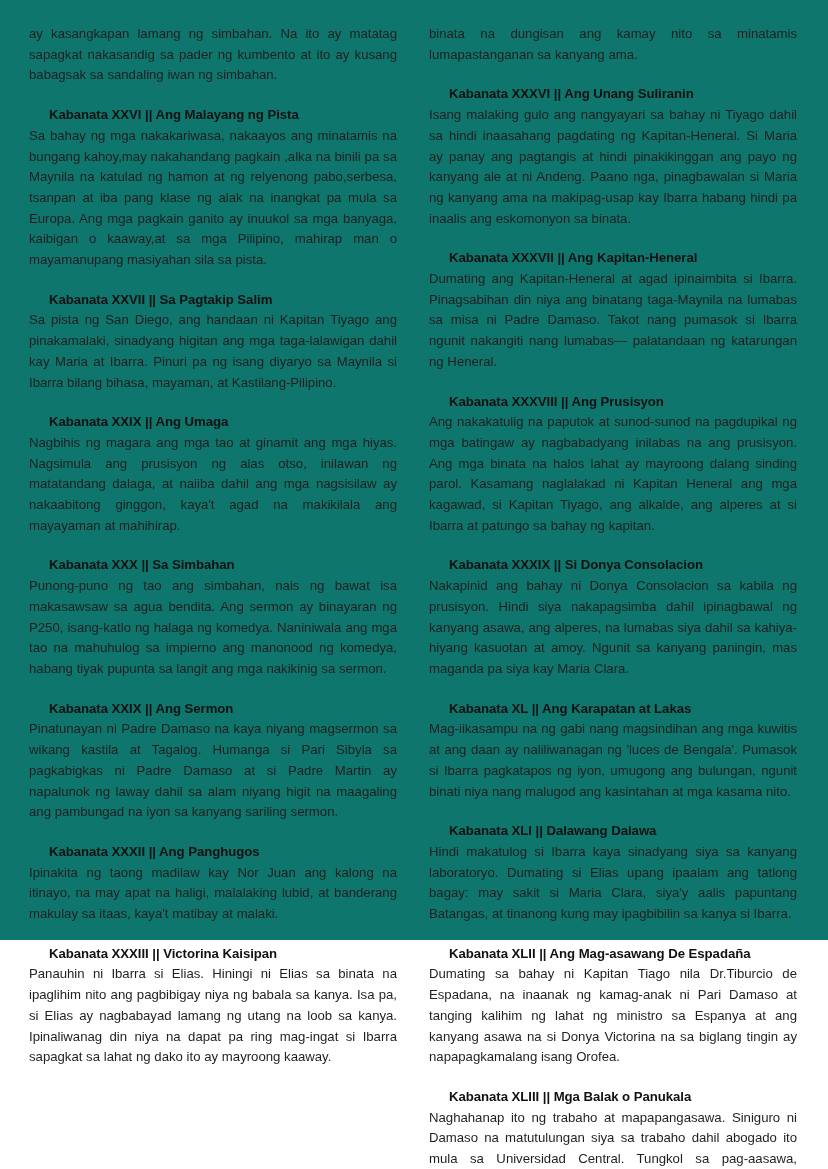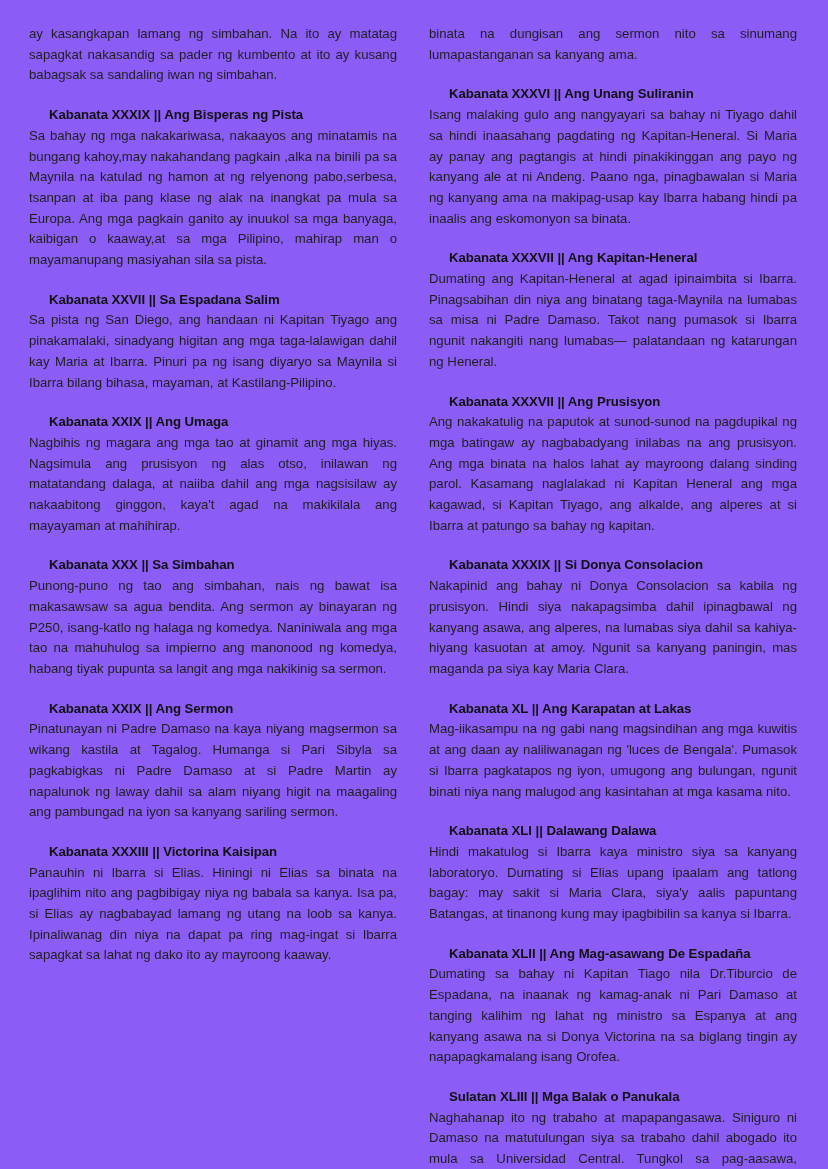--- a/index.html
+++ b/index.html
@@ -11,24 +11,24 @@
   body {
     width: 828px;
     height: 1169px;
     font-family: "Liberation Sans", "DejaVu Sans", sans-serif;
     color: #1b1b1b;
     overflow: hidden;
   }
   .page {
     position: relative;
     width: 828px;
-    height: 1169px;
+    height: 940px;
     box-sizing: border-box;
     padding: 24px 31px 0 29px;
-    background: #8b5cf6;
+    background: #0f766e;
   }
   .columns {
     display: flex;
     flex-direction: row;
     align-items: flex-start;
     justify-content: space-between;
     width: 100%;
     height: 1120px;
   }
   .column {
@@ -77,26 +77,26 @@
 
 <div class="page">
   <div class="columns">
 
     <div class="column">
       <div class="chapter continuation">
         <p class="chapter-body">ay kasangkapan lamang ng simbahan. Na ito ay matatag sapagkat nakasandig sa pader ng kumbento at ito ay kusang babagsak sa sandaling iwan ng simbahan.</p>
       </div>
 
       <div class="chapter">
-        <p class="chapter-heading">Kabanata XXXIX || Ang Bisperas ng Pista</p>
+        <p class="chapter-heading">Kabanata XXVI || Ang Malayang ng Pista</p>
         <p class="chapter-body">Sa bahay ng mga nakakariwasa, nakaayos ang minatamis na bungang kahoy,may nakahandang pagkain ,alka na binili pa sa Maynila na katulad ng hamon at ng relyenong pabo,serbesa, tsanpan at iba pang klase ng alak na inangkat pa mula sa Europa. Ang mga pagkain ganito ay inuukol sa mga banyaga, kaibigan o kaaway,at sa mga Pilipino, mahirap man o mayamanupang masiyahan sila sa pista.</p>
       </div>
 
       <div class="chapter">
-        <p class="chapter-heading">Kabanata XXVII || Sa Espadana Salim</p>
+        <p class="chapter-heading">Kabanata XXVII || Sa Pagtakip Salim</p>
         <p class="chapter-body">Sa pista ng San Diego, ang handaan ni Kapitan Tiyago ang pinakamalaki, sinadyang higitan ang mga taga-lalawigan dahil kay Maria at Ibarra. Pinuri pa ng isang diyaryo sa Maynila si Ibarra bilang bihasa, mayaman, at Kastilang-Pilipino.</p>
       </div>
 
       <div class="chapter">
       </div>
 
       <div class="chapter">
         <p class="chapter-heading">Kabanata XXIX || Ang Umaga</p>
         <p class="chapter-body">Nagbihis ng magara ang mga tao at ginamit ang mga hiyas. Nagsimula ang prusisyon ng alas otso, inilawan ng matatandang dalaga, at naiiba dahil ang mga nagsisilaw ay nakaabitong ginggon, kaya't agad na makikilala ang mayayaman at mahihirap.</p>
       </div>
@@ -104,69 +104,73 @@
       <div class="chapter">
         <p class="chapter-heading">Kabanata XXX || Sa Simbahan</p>
         <p class="chapter-body">Punong-puno ng tao ang simbahan, nais ng bawat isa makasawsaw sa agua bendita. Ang sermon ay binayaran ng P250, isang-katlo ng halaga ng komedya. Naniniwala ang mga tao na mahuhulog sa impierno ang manonood ng komedya, habang tiyak pupunta sa langit ang mga nakikinig sa sermon.</p>
       </div>
 
       <div class="chapter">
         <p class="chapter-heading">Kabanata XXIX || Ang Sermon</p>
         <p class="chapter-body">Pinatunayan ni Padre Damaso na kaya niyang magsermon sa wikang kastila at Tagalog. Humanga si Pari Sibyla sa pagkabigkas ni Padre Damaso at si Padre Martin ay napalunok ng laway dahil sa alam niyang higit na maagaling ang pambungad na iyon sa kanyang sariling sermon.</p>
       </div>
 
+      <div class="chapter">
+        <p class="chapter-heading">Kabanata XXXII || Ang Panghugos</p>
+        <p class="chapter-body">Ipinakita ng taong madilaw kay Nor Juan ang kalong na itinayo, na may apat na haligi, malalaking lubid, at banderang makulay sa itaas, kaya't matibay at malaki.</p>
+      </div>
 
       <div class="chapter">
         <p class="chapter-heading">Kabanata XXXIII || Victorina Kaisipan</p>
         <p class="chapter-body">Panauhin ni Ibarra si Elias. Hiningi ni Elias sa binata na ipaglihim nito ang pagbibigay niya ng babala sa kanya. Isa pa, si Elias ay nagbabayad lamang ng utang na loob sa kanya. Ipinaliwanag din niya na dapat pa ring mag-ingat si Ibarra sapagkat sa lahat ng dako ito ay mayroong kaaway.</p>
       </div>
 
     </div>
 
     <div class="column">
       <div class="chapter continuation">
-        <p class="chapter-body">binata na dungisan ang sermon nito sa sinumang lumapastanganan sa kanyang ama.</p>
+        <p class="chapter-body">binata na dungisan ang kamay nito sa minatamis lumapastanganan sa kanyang ama.</p>
       </div>
 
       <div class="chapter">
         <p class="chapter-heading">Kabanata XXXVI || Ang Unang Suliranin</p>
         <p class="chapter-body">Isang malaking gulo ang nangyayari sa bahay ni Tiyago dahil sa hindi inaasahang pagdating ng Kapitan-Heneral. Si Maria ay panay ang pagtangis at hindi pinakikinggan ang payo ng kanyang ale at ni Andeng. Paano nga, pinagbawalan si Maria ng kanyang ama na makipag-usap kay Ibarra habang hindi pa inaalis ang eskomonyon sa binata.</p>
       </div>
 
       <div class="chapter">
         <p class="chapter-heading">Kabanata XXXVII || Ang Kapitan-Heneral</p>
         <p class="chapter-body">Dumating ang Kapitan-Heneral at agad ipinaimbita si Ibarra. Pinagsabihan din niya ang binatang taga-Maynila na lumabas sa misa ni Padre Damaso. Takot nang pumasok si Ibarra ngunit nakangiti nang lumabas— palatandaan ng katarungan ng Heneral.</p>
       </div>
 
       <div class="chapter">
-        <p class="chapter-heading">Kabanata XXXVII || Ang Prusisyon</p>
+        <p class="chapter-heading">Kabanata XXXVIII || Ang Prusisyon</p>
         <p class="chapter-body">Ang nakakatulig na paputok at sunod-sunod na pagdupikal ng mga batingaw ay nagbabadyang inilabas na ang prusisyon. Ang mga binata na halos lahat ay mayroong dalang sinding parol. Kasamang naglalakad ni Kapitan Heneral ang mga kagawad, si Kapitan Tiyago, ang alkalde, ang alperes at si Ibarra at patungo sa bahay ng kapitan.</p>
       </div>
 
       <div class="chapter">
         <p class="chapter-heading">Kabanata XXXIX || Si Donya Consolacion</p>
         <p class="chapter-body">Nakapinid ang bahay ni Donya Consolacion sa kabila ng prusisyon. Hindi siya nakapagsimba dahil ipinagbawal ng kanyang asawa, ang alperes, na lumabas siya dahil sa kahiya-hiyang kasuotan at amoy. Ngunit sa kanyang paningin, mas maganda pa siya kay Maria Clara.</p>
       </div>
 
       <div class="chapter">
         <p class="chapter-heading">Kabanata XL || Ang Karapatan at Lakas</p>
         <p class="chapter-body">Mag-iikasampu na ng gabi nang magsindihan ang mga kuwitis at ang daan ay naliliwanagan ng 'luces de Bengala'. Pumasok si Ibarra pagkatapos ng iyon, umugong ang bulungan, ngunit binati niya nang malugod ang kasintahan at mga kasama nito.</p>
       </div>
 
       <div class="chapter">
         <p class="chapter-heading">Kabanata XLI || Dalawang Dalawa</p>
-        <p class="chapter-body">Hindi makatulog si Ibarra kaya ministro siya sa kanyang laboratoryo. Dumating si Elias upang ipaalam ang tatlong bagay: may sakit si Maria Clara, siya'y aalis papuntang Batangas, at tinanong kung may ipagbibilin sa kanya si Ibarra.</p>
+        <p class="chapter-body">Hindi makatulog si Ibarra kaya sinadyang siya sa kanyang laboratoryo. Dumating si Elias upang ipaalam ang tatlong bagay: may sakit si Maria Clara, siya'y aalis papuntang Batangas, at tinanong kung may ipagbibilin sa kanya si Ibarra.</p>
       </div>
 
       <div class="chapter">
         <p class="chapter-heading">Kabanata XLII || Ang Mag-asawang De Espadaña</p>
         <p class="chapter-body">Dumating sa bahay ni Kapitan Tiago nila Dr.Tiburcio de Espadana, na inaanak ng kamag-anak ni Pari Damaso at tanging kalihim ng lahat ng ministro sa Espanya at ang kanyang asawa na si Donya Victorina na sa biglang tingin ay napapagkamalang isang Orofea.</p>
       </div>
 
       <div class="chapter">
-        <p class="chapter-heading">Sulatan XLIII || Mga Balak o Panukala</p>
+        <p class="chapter-heading">Kabanata XLIII || Mga Balak o Panukala</p>
         <p class="chapter-body">Naghahanap ito ng trabaho at mapapangasawa. Siniguro ni Damaso na matutulungan siya sa trabaho dahil abogado ito mula sa Universidad Central. Tungkol sa pag-aasawa, kakausapin nila si Kapitan Tiago.</p>
       </div>
 
     </div>
 
   </div>
 </div>
 
 </body></html>

